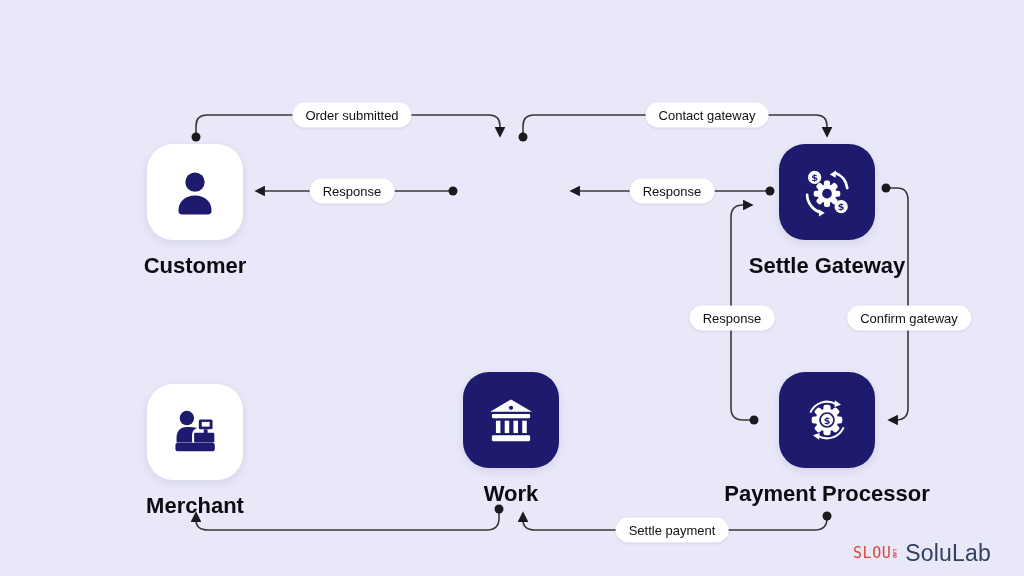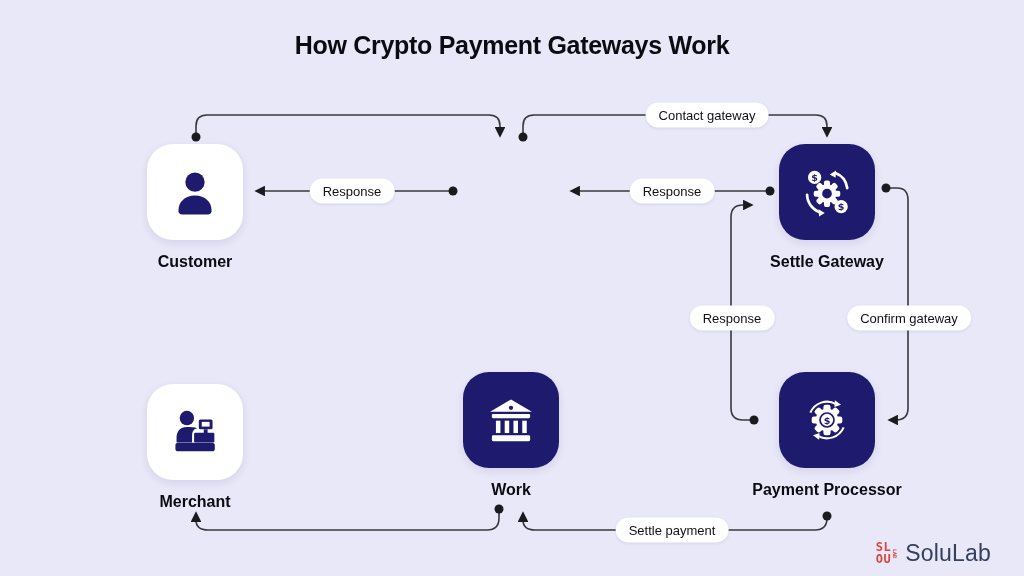--- a/index.html
+++ b/index.html
@@ -14,47 +14,46 @@
   .title{position:absolute;top:31px;left:0;width:100%;text-align:center;
          font-size:25px;font-weight:700;letter-spacing:-0.3px;color:var(--text);}
   svg.wires{position:absolute;left:0;top:0;z-index:1;}
   .node{position:absolute;width:96px;z-index:2;}
   .node .box{width:96px;height:96px;border-radius:26px;display:flex;
              align-items:center;justify-content:center;
              box-shadow:0 3px 8px rgba(30,26,110,0.10);}
   .box.dark{background:var(--node-dark);}
   .box.light{background:var(--node-light);}
   .node-label{display:block;width:220px;margin:13px 0 0 -62px;text-align:center;
-              font-size:16px;font-weight:600;white-space:nowrap;color:var(--text);}
+              font-size:22px;font-weight:600;white-space:nowrap;color:var(--text);}
   .pill{position:absolute;z-index:3;transform:translate(-50%,-50%);
         background:var(--pill-bg);color:var(--pill-text);border-radius:14px;
         padding:5px 13px;font-size:13px;font-weight:500;white-space:nowrap;
         box-shadow:0 1px 3px rgba(30,26,110,0.10);}
   .logo{position:absolute;right:33px;bottom:9px;z-index:3;display:flex;
         align-items:center;gap:7px;}
   .logo-mark{display:flex;align-items:center;gap:1px;}
-  .mark-main{display:flex;flex-direction:column;line-height:0.95;
-             font-family:"DejaVu Sans Mono",monospace;font-weight:700;
-             font-size:12px;letter-spacing:0.5px;color:var(--logo-red);}
+  .mark-main{display:flex;line-height:0.95;
+             font-family:"DejaVu Sans Mono",monospace;font-weight:400;
+             font-size:15px;letter-spacing:0.5px;color:var(--logo-red);}
   .mark-side{writing-mode:vertical-rl;font-size:5px;font-weight:700;
              letter-spacing:0;color:var(--logo-red);
              font-family:"DejaVu Sans Mono",monospace;}
   .logo-text{font-size:23px;font-weight:500;color:var(--logo-text-color);letter-spacing:0.2px;}
   
   .f-navy,.f-navy2{fill:var(--node-dark);}
   .f-white,.f-white2{fill:#ffffff;}
   .s-white{stroke:#ffffff;fill:none;}
   .t-navy{fill:var(--node-dark);font:700 8.5px "DejaVu Sans",sans-serif;text-anchor:middle;}
 </style>
 </head>
 <body>
 
 <div class="canvas">
 
-  <div class="title">How Crypto Payment Gateways Work</div>
 
   <svg class="wires" width="1024" height="576" viewBox="0 0 1024 576">
     <defs>
       <marker id="arw" viewBox="0 0 10 10" refX="7.5" refY="5" markerWidth="6.6" markerHeight="6.6" orient="auto">
         <path d="M0 0 L10 5 L0 10 Z" fill="#1a1a1f"></path>
       </marker>
       <marker id="dot" viewBox="0 0 10 10" refX="5" refY="5" markerWidth="6.4" markerHeight="6.4">
         <circle cx="5" cy="5" r="4.4" fill="#1a1a1f"></circle>
       </marker>
     </defs>
@@ -156,20 +155,21 @@
             <circle r="10"></circle>
           </g>
           <circle r="6.2" style="fill:#ffffff;stroke:var(--node-dark);stroke-width:1.5"></circle>
           <text class="t-navy" x="0" y="3.2">$</text>
         </g>
       </svg>
     </div>
     <span class="node-label">Payment Processor</span>
   </div>
 
+  <div class="pill" style="left:352px;top:115px;">Order submitted</div>
   <div class="pill" style="left:707px;top:115px;">Contact gateway</div>
   <div class="pill" style="left:352px;top:191px;">Response</div>
   <div class="pill" style="left:672px;top:191px;">Response</div>
   <div class="pill" style="left:732px;top:318px;">Response</div>
   <div class="pill" style="left:909px;top:318px;">Confirm gateway</div>
   <div class="pill" style="left:672px;top:530px;text-align:center;">Settle payment</div>
 
   <div class="logo">
     <div class="logo-mark">
       <div class="mark-main">

